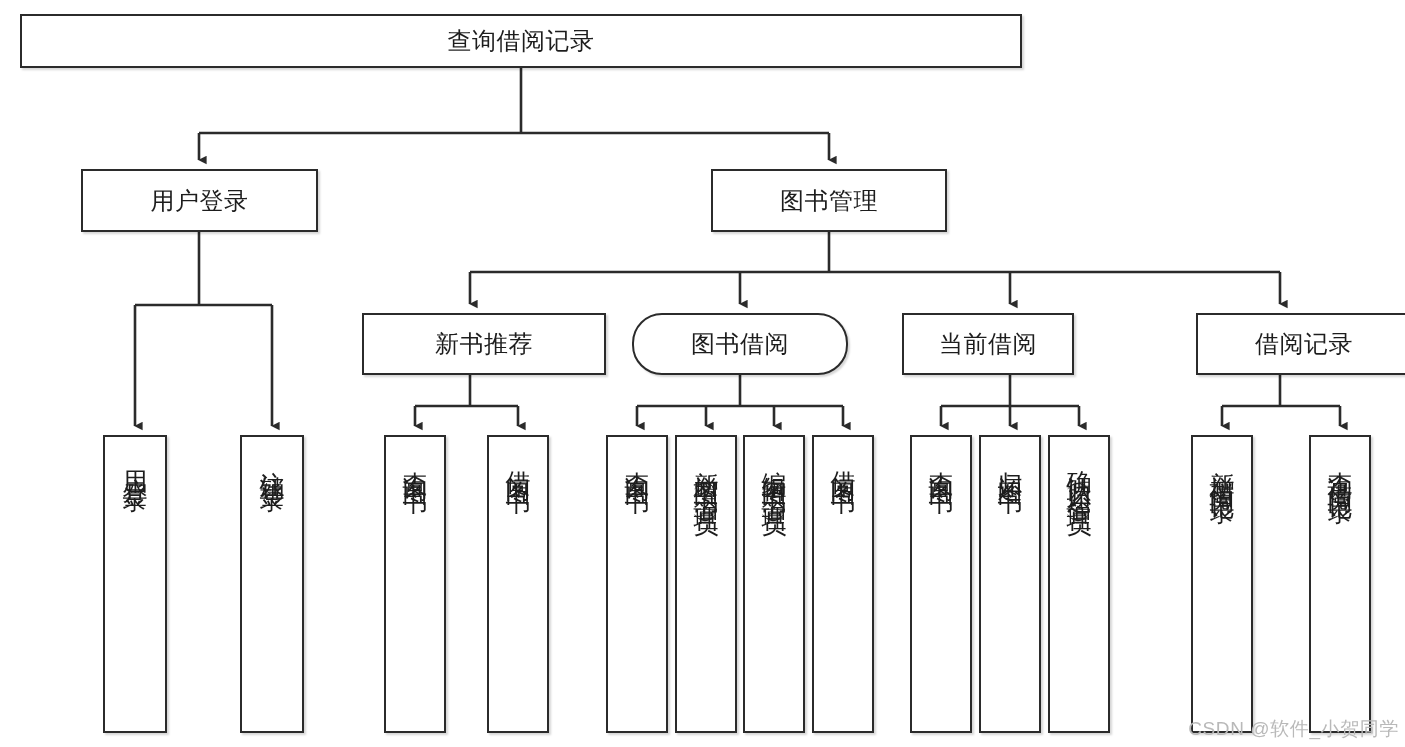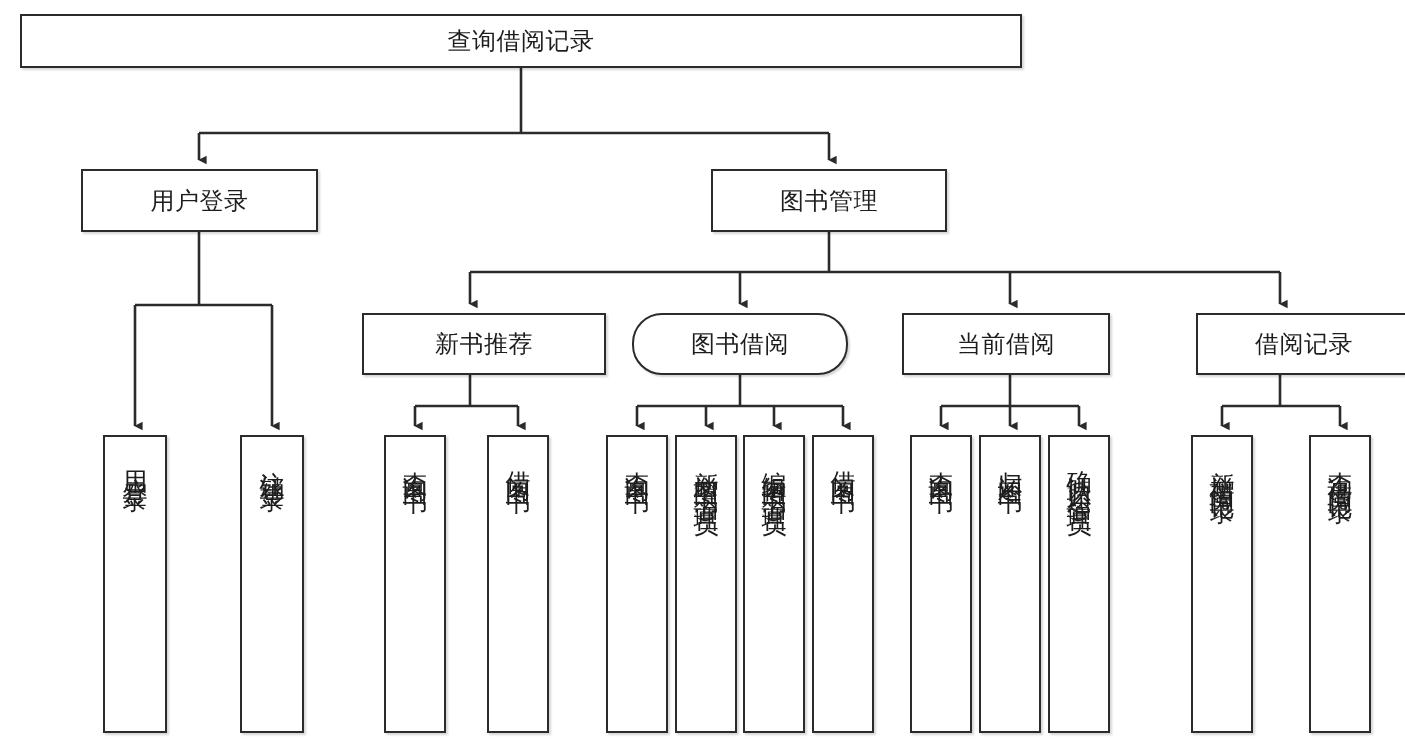--- a/index.html
+++ b/index.html
@@ -147,21 +147,21 @@
   </div>
 
   <div class="node-box horiz" style="left:362px; top:313px; width:244px; height:62px;">
     <span class="node-label">新书推荐</span>
   </div>
 
   <div class="node-box horiz" style="left:632px; top:313px; width:216px; height:62px;border-radius:30px;">
     <span class="node-label">图书借阅</span>
   </div>
 
-  <div class="node-box horiz" style="left:902px; top:313px; width:208px; height:62px;">
+  <div class="node-box horiz" style="left:902px; top:313px; width:172px; height:62px;">
     <span class="node-label">当前借阅</span>
   </div>
 
   <div class="node-box horiz" style="left:1172px; top:313px; width:216px; height:62px;margin-left:24px;">
     <span class="node-label">借阅记录</span>
   </div>
 
   <div class="node-box vert" style="left:103px; top:435px; width:64px; height:298px;">
     <span class="node-label">用户登录</span>
   </div>
@@ -207,14 +207,15 @@
   </div>
 
   <div class="node-box vert" style="left:1191px; top:435px; width:62px; height:298px;">
     <span class="node-label">新增借阅记录</span>
   </div>
 
   <div class="node-box vert" style="left:1309px; top:435px; width:62px; height:298px;">
     <span class="node-label">查询借阅记录</span>
   </div>
 
+  <div class="watermark">CSDN @软件_小贺同学</div>
 
 </div>
 
 </body></html>

